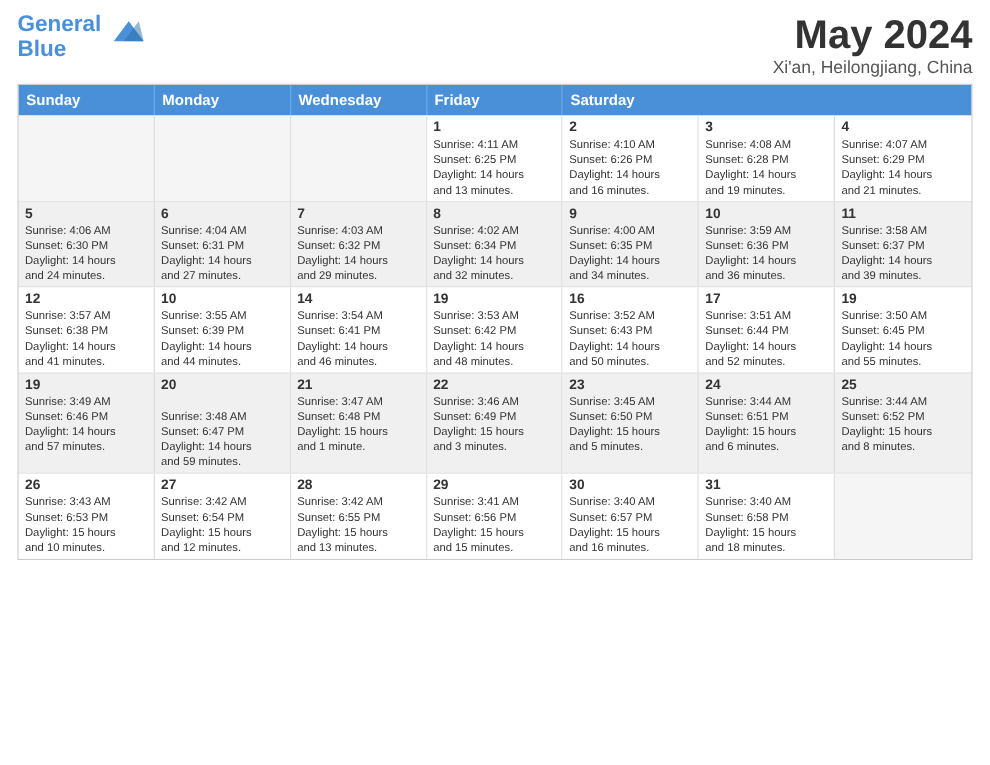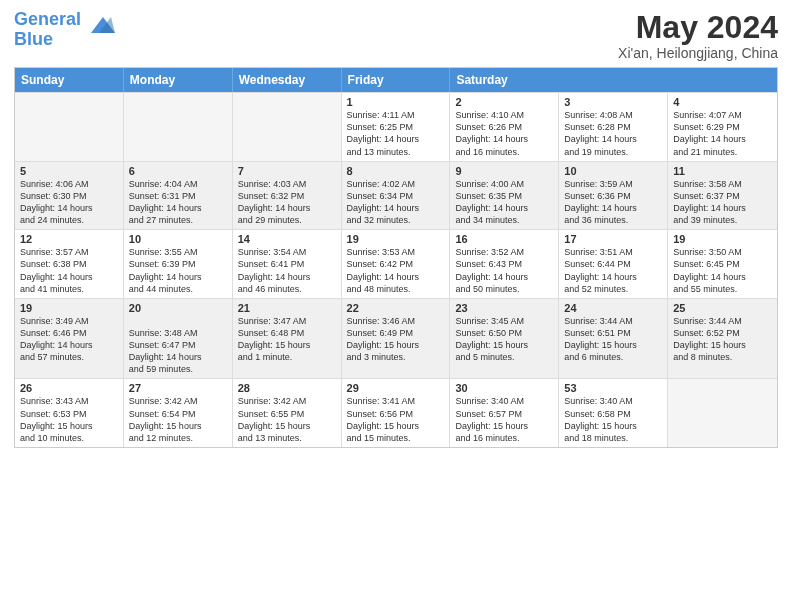--- a/index.html
+++ b/index.html
@@ -353,21 +353,21 @@
 and 15 minutes.</div>
           </div>
           <div class="cal-cell">
             <div class="day-num">30</div>
             <div class="cell-text" style="white-space: pre-line;">Sunrise: 3:40 AM
 Sunset: 6:57 PM
 Daylight: 15 hours
 and 16 minutes.</div>
           </div>
           <div class="cal-cell">
-            <div class="day-num">53</div>
+            <div class="day-num">31</div>
             <div class="cell-text" style="white-space: pre-line;">Sunrise: 3:40 AM
 Sunset: 6:58 PM
 Daylight: 15 hours
 and 18 minutes.</div>
           </div>
           <div class="cal-cell empty"></div>
         </div>
       </div>
   </div>
 </div>

